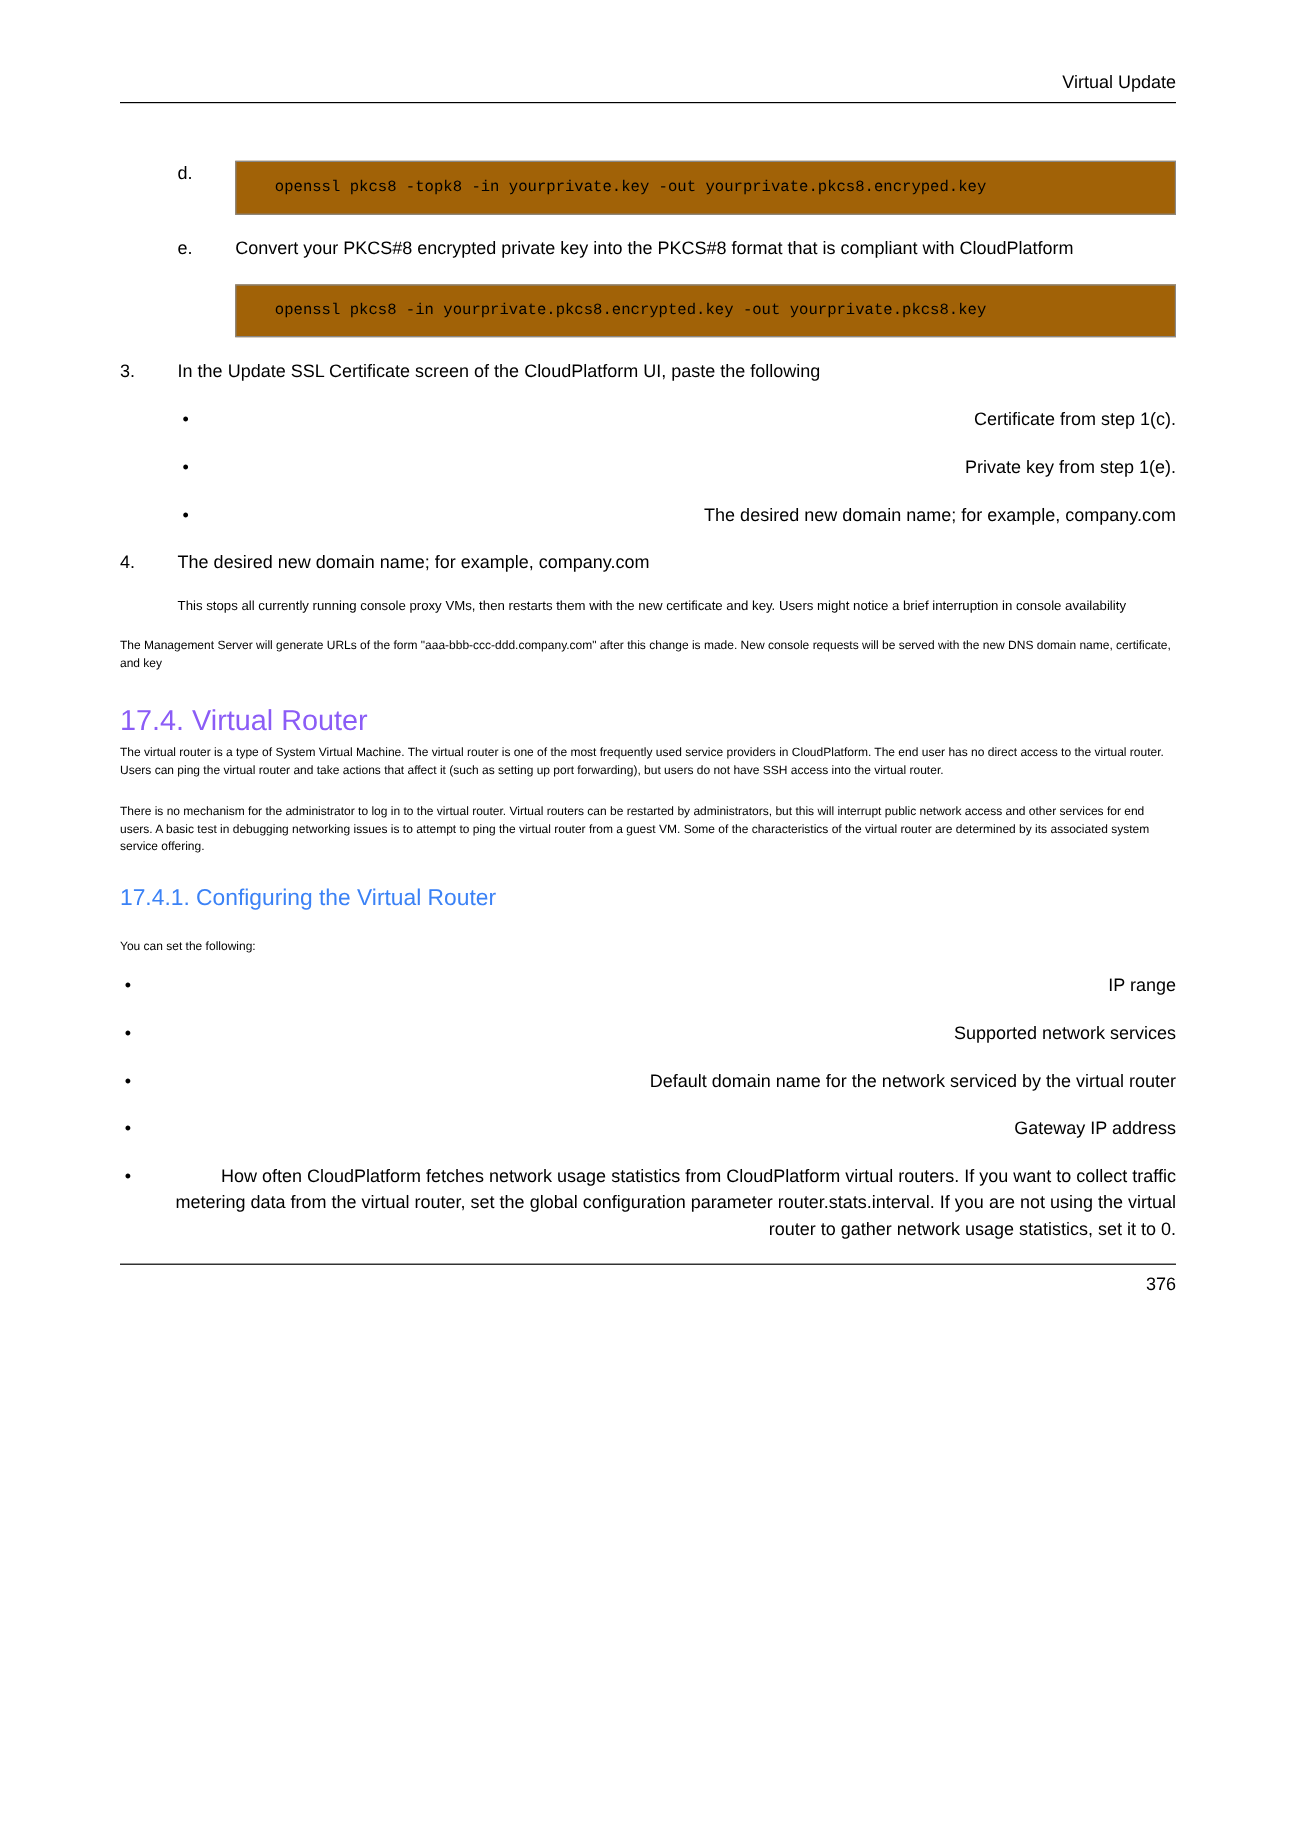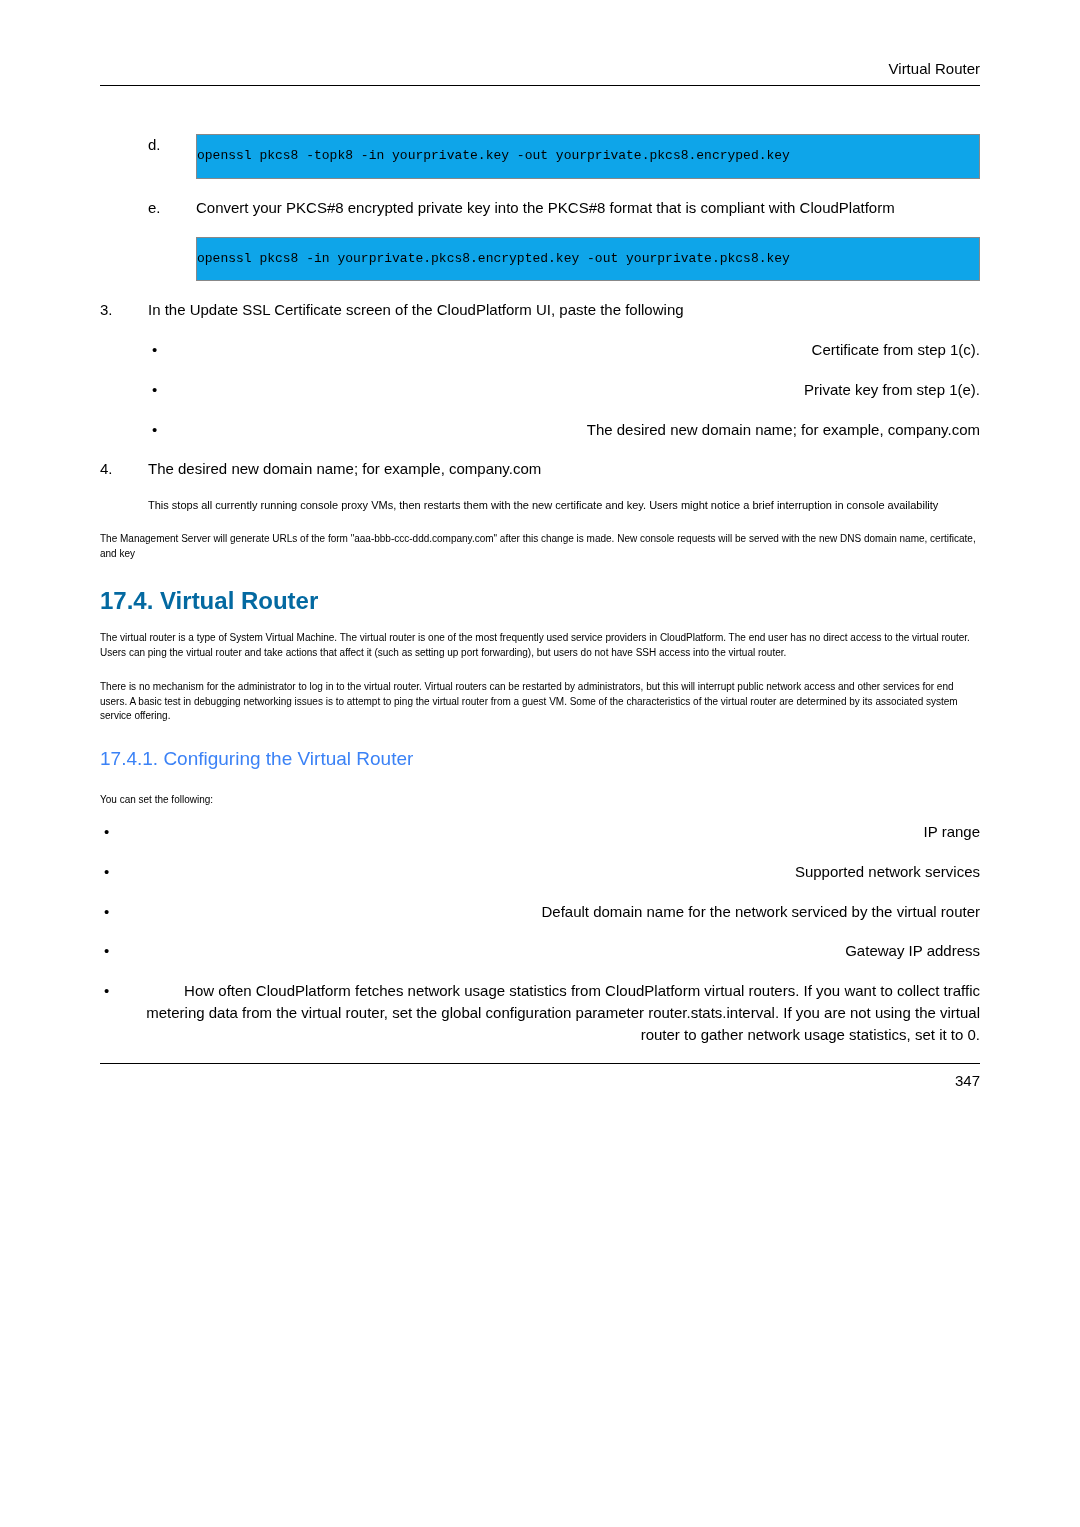--- a/index.html
+++ b/index.html
@@ -74,65 +74,65 @@
     text-align: right;
   }
   ul.bullets > li::before {
     content: "•";
     position: absolute;
     left: 4px;
     top: 0;
   }
   .code-box {
     border: 1px solid #888;
-    background: #0ea5e9;
-    padding: 12px 10px 12px 0;
+    background: #a16207;
+    padding: 12px 10px 12px 32px;
     margin-top: 18px;
     margin-bottom: 4px;
     font-family: "Liberation Mono", "Courier New", monospace;
     font-size: 13px;
     white-space: pre;
     overflow: hidden;
   }
   p.body {
     font-size: 10px;
     line-height: 1.45;
     margin: 0 0 20px 0;
   }
   .inner-p {
     margin-top: 18px;
     font-size: 11px;
     line-height: 1.45;
   }
   h2.section-title {
-    color: #0369a1;
+    color: #8b5cf6;
     font-size: 24px;
-    font-weight: bold;
-    margin: 26px 0 16px 0;
+    font-weight: normal;
+    margin: 26px 0 6px 0;
   }
   h3.subsection-title {
     color: #3b82f6;
     font-size: 19px;
     font-weight: normal;
     margin: 24px 0 23px 0;
   }
   .page-num {
     text-align: right;
     font-size: 15px;
     margin-top: 8px;
   }
   .indent-body {
     margin-left: 48px;
   }
 </style>
 </head>
 <body>
 
 <div class="page">
-  <div class="header-right">Virtual Router</div>
+  <div class="header-right">Virtual Update</div>
   <hr class="top-rule">
 
   <div class="content">
     <div class="indent-body">
       <ol class="level-2">
         <li>
           <span class="marker">d.</span>
           <div class="code-box">openssl pkcs8 -topk8 -in yourprivate.key -out yourprivate.pkcs8.encryped.key</div>
         </li>
         <li>
@@ -172,14 +172,14 @@
     <ul class="bullets">
       <li>IP range</li>
       <li>Supported network services</li>
       <li>Default domain name for the network serviced by the virtual router</li>
       <li>Gateway IP address</li>
       <li>How often CloudPlatform fetches network usage statistics from CloudPlatform virtual routers. If you want to collect traffic metering data from the virtual router, set the global configuration parameter router.stats.interval. If you are not using the virtual router to gather network usage statistics, set it to 0.</li>
     </ul>
   </div>
 
   <hr class="bottom-rule">
-  <div class="page-num">347</div>
+  <div class="page-num">376</div>
 </div>
 
 </body></html>

